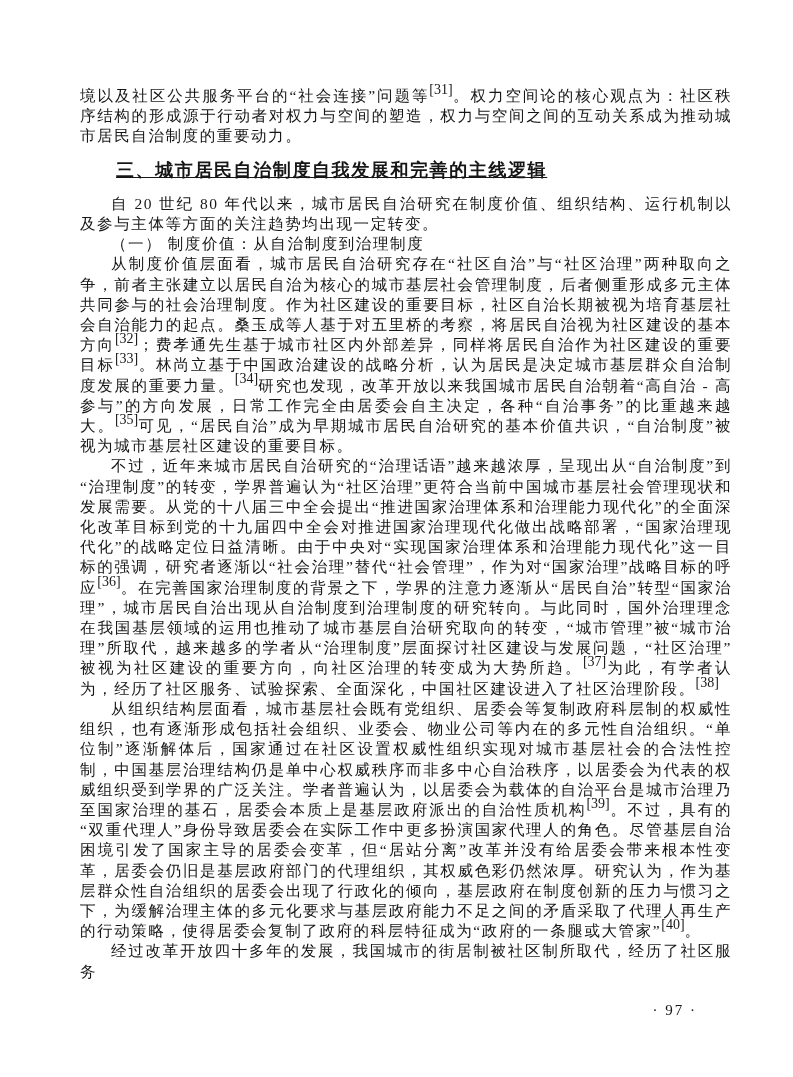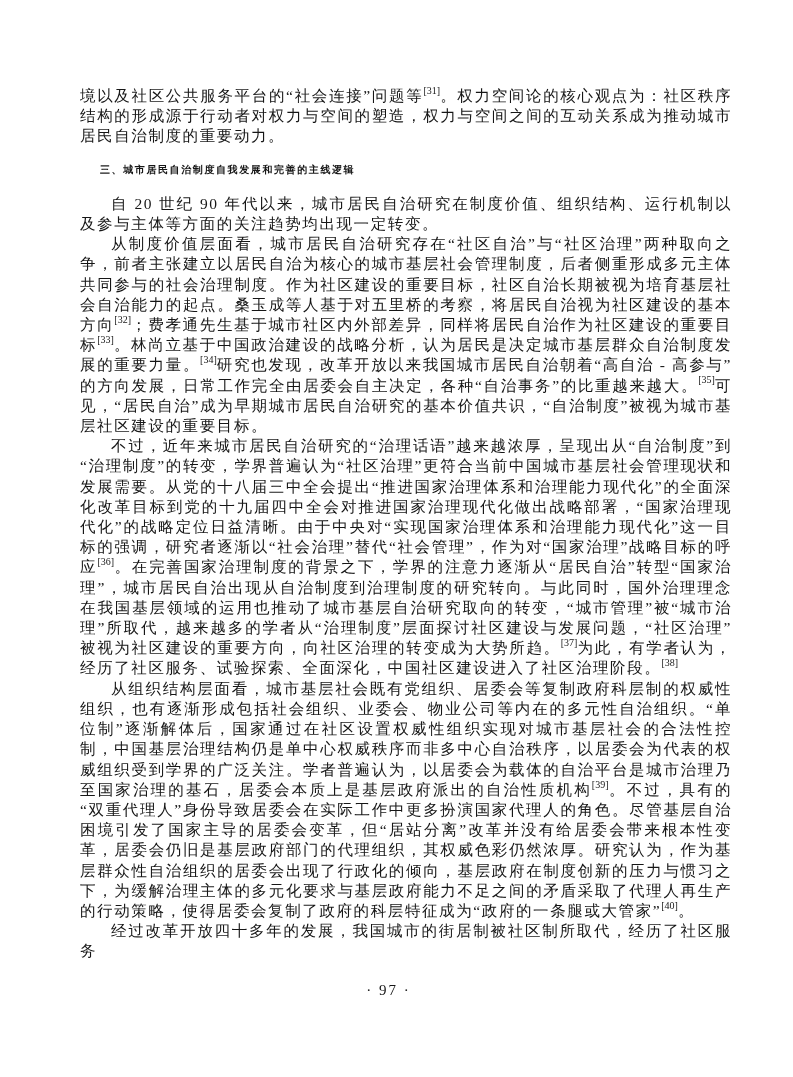--- a/index.html
+++ b/index.html
@@ -14,51 +14,53 @@
     font-family: "Liberation Serif", "DejaVu Serif", serif;
     font-size: 15.5px;
     line-height: 20.2px;
     letter-spacing: 1.6px;
     overflow: hidden;
   }
   .article-body p { margin: 0; text-align: justify; }
   .paragraph, .subheading { text-indent: 2em; }
   .continuation-paragraph { text-indent: 0; }
   h2.heading {
-    font-size: 10px;
+    font-size: 18px;
     line-height: 20.2px;
     font-weight: 700;
     font-family: "Liberation Sans", "DejaVu Sans", sans-serif;
     letter-spacing: 1.6px;
     margin: 13px 0 14px 0;
     text-indent: 2em;
+    text-decoration: underline;
   }
   sup.cite {
-    font-size: 10px;
+    font-size: 14px;
     letter-spacing: 0;
     line-height: 0;
     vertical-align: super;
     position: relative;
     top: -1px;
   }
   .page-number {
     margin-top: 18px;
-    text-align: center;
+    text-align: right;
     padding-right: 35px;
     letter-spacing: 2px;
     font-size: 15px;
   }
 </style>
 </head>
 <body>
 
 <div class="page">
   <article class="article-body">
       <p class="continuation-paragraph">境以及社区公共服务平台的“社会连接”问题等<sup class="cite">[31]</sup>。权力空间论的核心观点为：社区秩序结构的形成源于行动者对权力与空间的塑造，权力与空间之间的互动关系成为推动城市居民自治制度的重要动力。</p>
       <h2 class="heading">三、城市居民自治制度自我发展和完善的主线逻辑</h2>
-      <p class="paragraph">自 20 世纪 90 年代以来，城市居民自治研究在制度价值、组织结构、运行机制以及参与主体等方面的关注趋势均出现一定转变。</p>
+      <p class="paragraph">自 20 世纪 80 年代以来，城市居民自治研究在制度价值、组织结构、运行机制以及参与主体等方面的关注趋势均出现一定转变。</p>
+      <p class="subheading">（一） 制度价值：从自治制度到治理制度</p>
       <p class="paragraph">从制度价值层面看，城市居民自治研究存在“社区自治”与“社区治理”两种取向之争，前者主张建立以居民自治为核心的城市基层社会管理制度，后者侧重形成多元主体共同参与的社会治理制度。作为社区建设的重要目标，社区自治长期被视为培育基层社会自治能力的起点。桑玉成等人基于对五里桥的考察，将居民自治视为社区建设的基本方向<sup class="cite">[32]</sup>；费孝通先生基于城市社区内外部差异，同样将居民自治作为社区建设的重要目标<sup class="cite">[33]</sup>。林尚立基于中国政治建设的战略分析，认为居民是决定城市基层群众自治制度发展的重要力量。<sup class="cite">[34]</sup>研究也发现，改革开放以来我国城市居民自治朝着“高自治 - 高参与”的方向发展，日常工作完全由居委会自主决定，各种“自治事务”的比重越来越大。<sup class="cite">[35]</sup>可见，“居民自治”成为早期城市居民自治研究的基本价值共识，“自治制度”被视为城市基层社区建设的重要目标。</p>
       <p class="paragraph">不过，近年来城市居民自治研究的“治理话语”越来越浓厚，呈现出从“自治制度”到“治理制度”的转变，学界普遍认为“社区治理”更符合当前中国城市基层社会管理现状和发展需要。从党的十八届三中全会提出“推进国家治理体系和治理能力现代化”的全面深化改革目标到党的十九届四中全会对推进国家治理现代化做出战略部署，“国家治理现代化”的战略定位日益清晰。由于中央对“实现国家治理体系和治理能力现代化”这一目标的强调，研究者逐渐以“社会治理”替代“社会管理”，作为对“国家治理”战略目标的呼应<sup class="cite">[36]</sup>。在完善国家治理制度的背景之下，学界的注意力逐渐从“居民自治”转型“国家治理”，城市居民自治出现从自治制度到治理制度的研究转向。与此同时，国外治理理念在我国基层领域的运用也推动了城市基层自治研究取向的转变，“城市管理”被“城市治理”所取代，越来越多的学者从“治理制度”层面探讨社区建设与发展问题，“社区治理”被视为社区建设的重要方向，向社区治理的转变成为大势所趋。<sup class="cite">[37]</sup>为此，有学者认为，经历了社区服务、试验探索、全面深化，中国社区建设进入了社区治理阶段。<sup class="cite">[38]</sup></p>
       <p class="paragraph">从组织结构层面看，城市基层社会既有党组织、居委会等复制政府科层制的权威性组织，也有逐渐形成包括社会组织、业委会、物业公司等内在的多元性自治组织。“单位制”逐渐解体后，国家通过在社区设置权威性组织实现对城市基层社会的合法性控制，中国基层治理结构仍是单中心权威秩序而非多中心自治秩序，以居委会为代表的权威组织受到学界的广泛关注。学者普遍认为，以居委会为载体的自治平台是城市治理乃至国家治理的基石，居委会本质上是基层政府派出的自治性质机构<sup class="cite">[39]</sup>。不过，具有的“双重代理人”身份导致居委会在实际工作中更多扮演国家代理人的角色。尽管基层自治困境引发了国家主导的居委会变革，但“居站分离”改革并没有给居委会带来根本性变革，居委会仍旧是基层政府部门的代理组织，其权威色彩仍然浓厚。研究认为，作为基层群众性自治组织的居委会出现了行政化的倾向，基层政府在制度创新的压力与惯习之下，为缓解治理主体的多元化要求与基层政府能力不足之间的矛盾采取了代理人再生产的行动策略，使得居委会复制了政府的科层特征成为“政府的一条腿或大管家”<sup class="cite">[40]</sup>。</p>
       <p class="paragraph">经过改革开放四十多年的发展，我国城市的街居制被社区制所取代，经历了社区服务</p>
     </article>
   <div class="page-number">· 97 ·</div>
 </div>
 
 </body></html>

